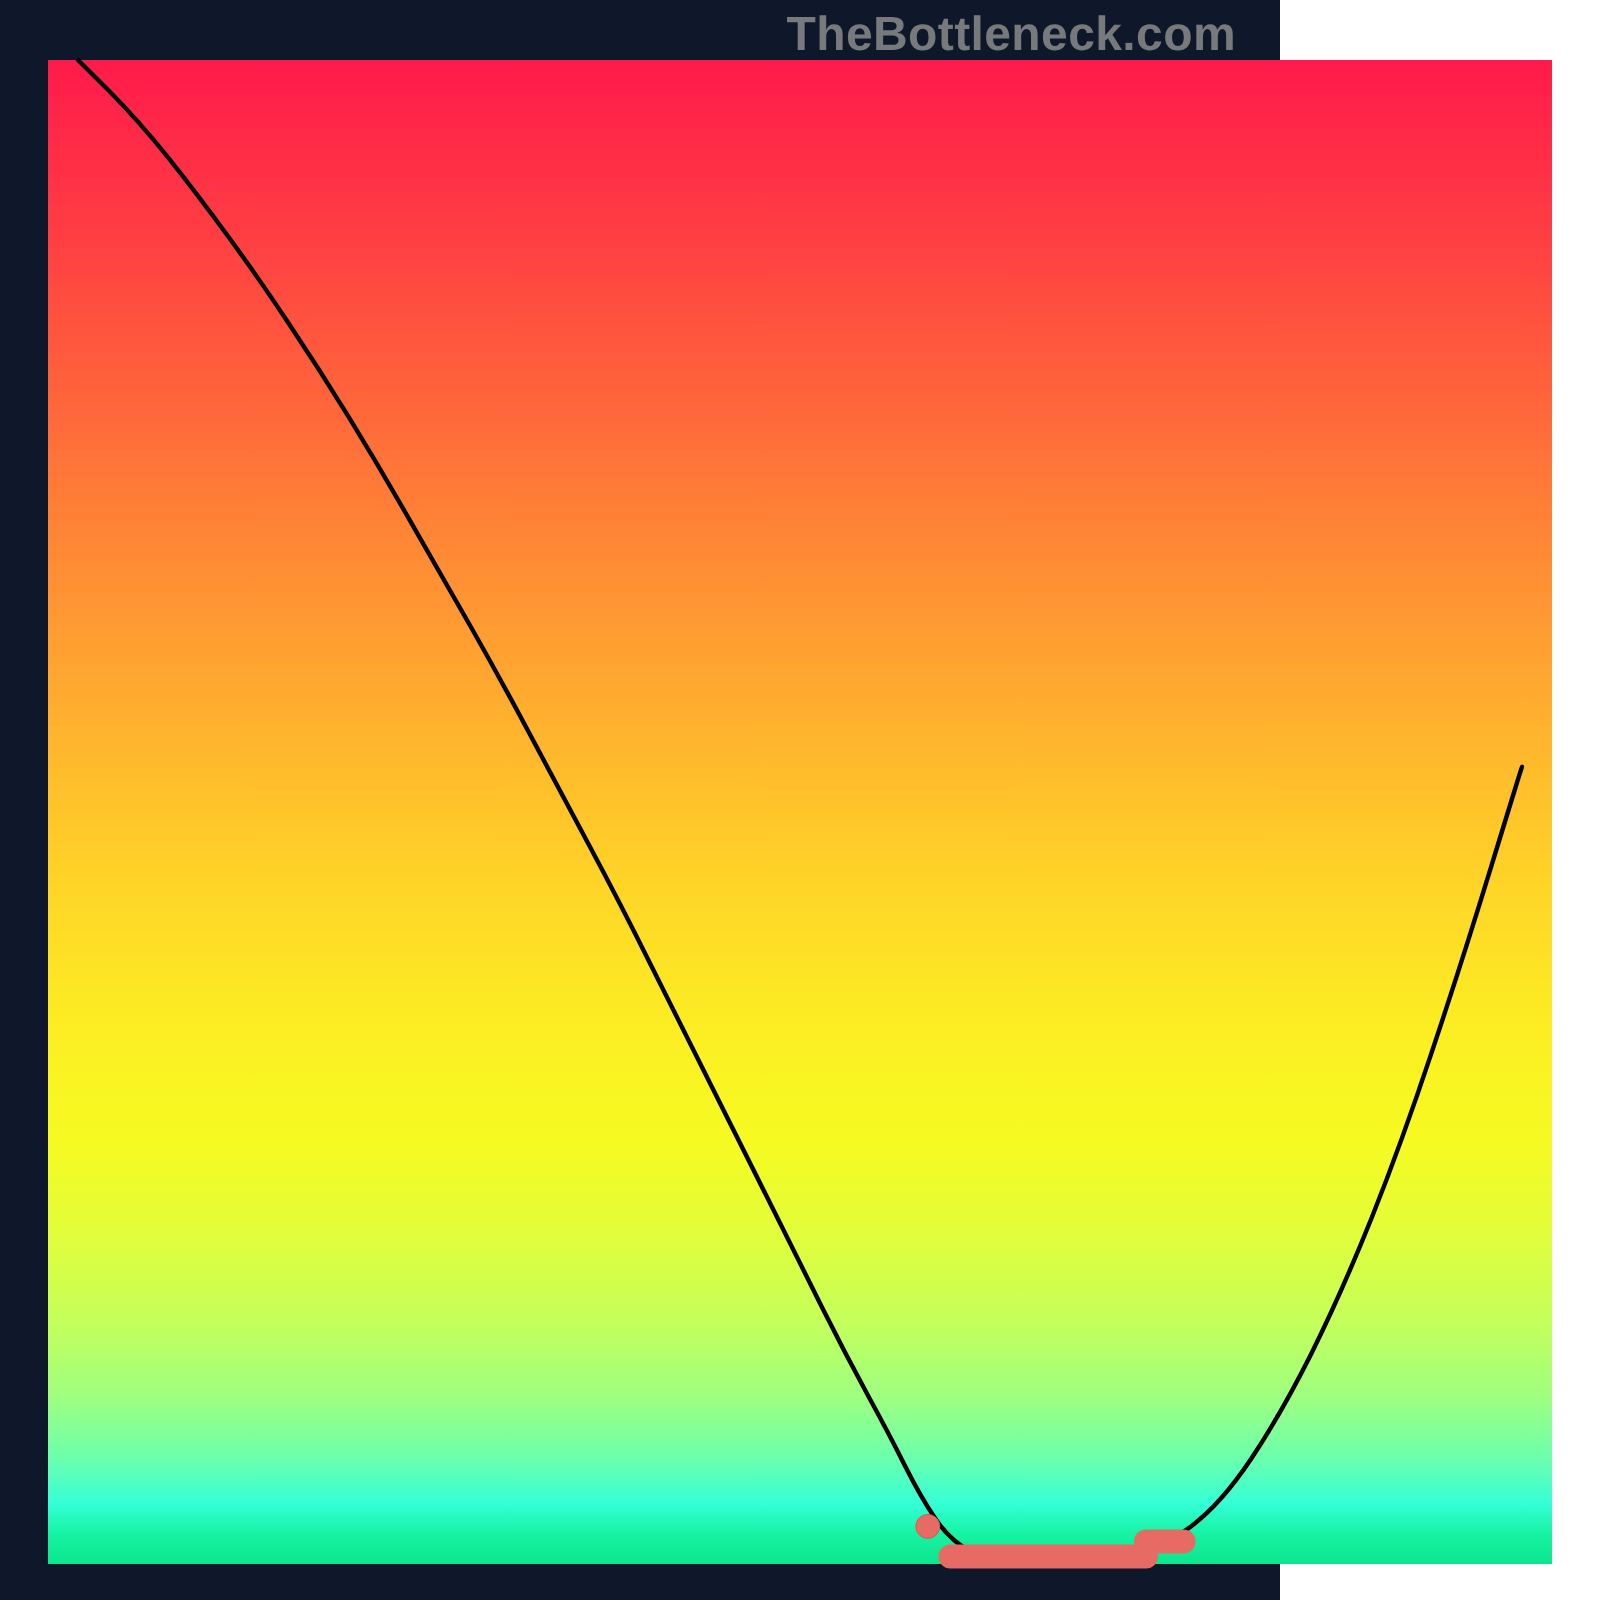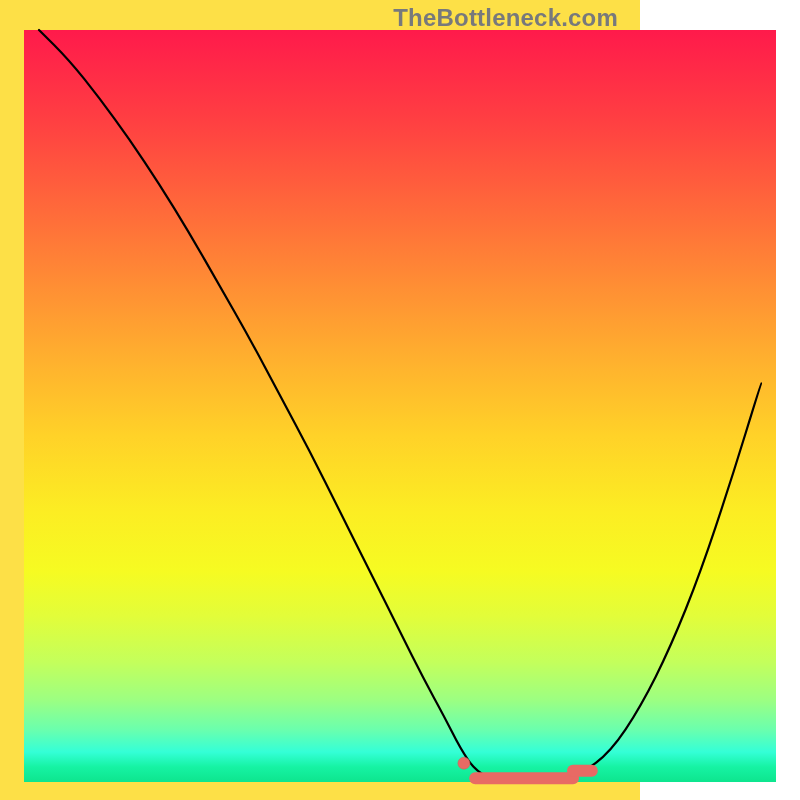--- a/index.html
+++ b/index.html
@@ -1,21 +1,21 @@
 <!DOCTYPE html>
 <html><head>
 <meta charset="utf-8">
 <style>
   * { margin: 0; padding: 0; box-sizing: border-box; }
   html, body { width: 800px; height: 800px; overflow: hidden; background: #fff; }
   .container {
     position: relative;
     width: 640px;
     height: 800px;
-    background: #fde047;
+    background: #0f172a;
   }
   .watermark {
     position: absolute;
     top: 4px;
     right: 22px;
     font-family: Arial, Helvetica, sans-serif;
     font-size: 24px;
     font-weight: 600;
     color: #77797c;
     letter-spacing: 0.2px;

